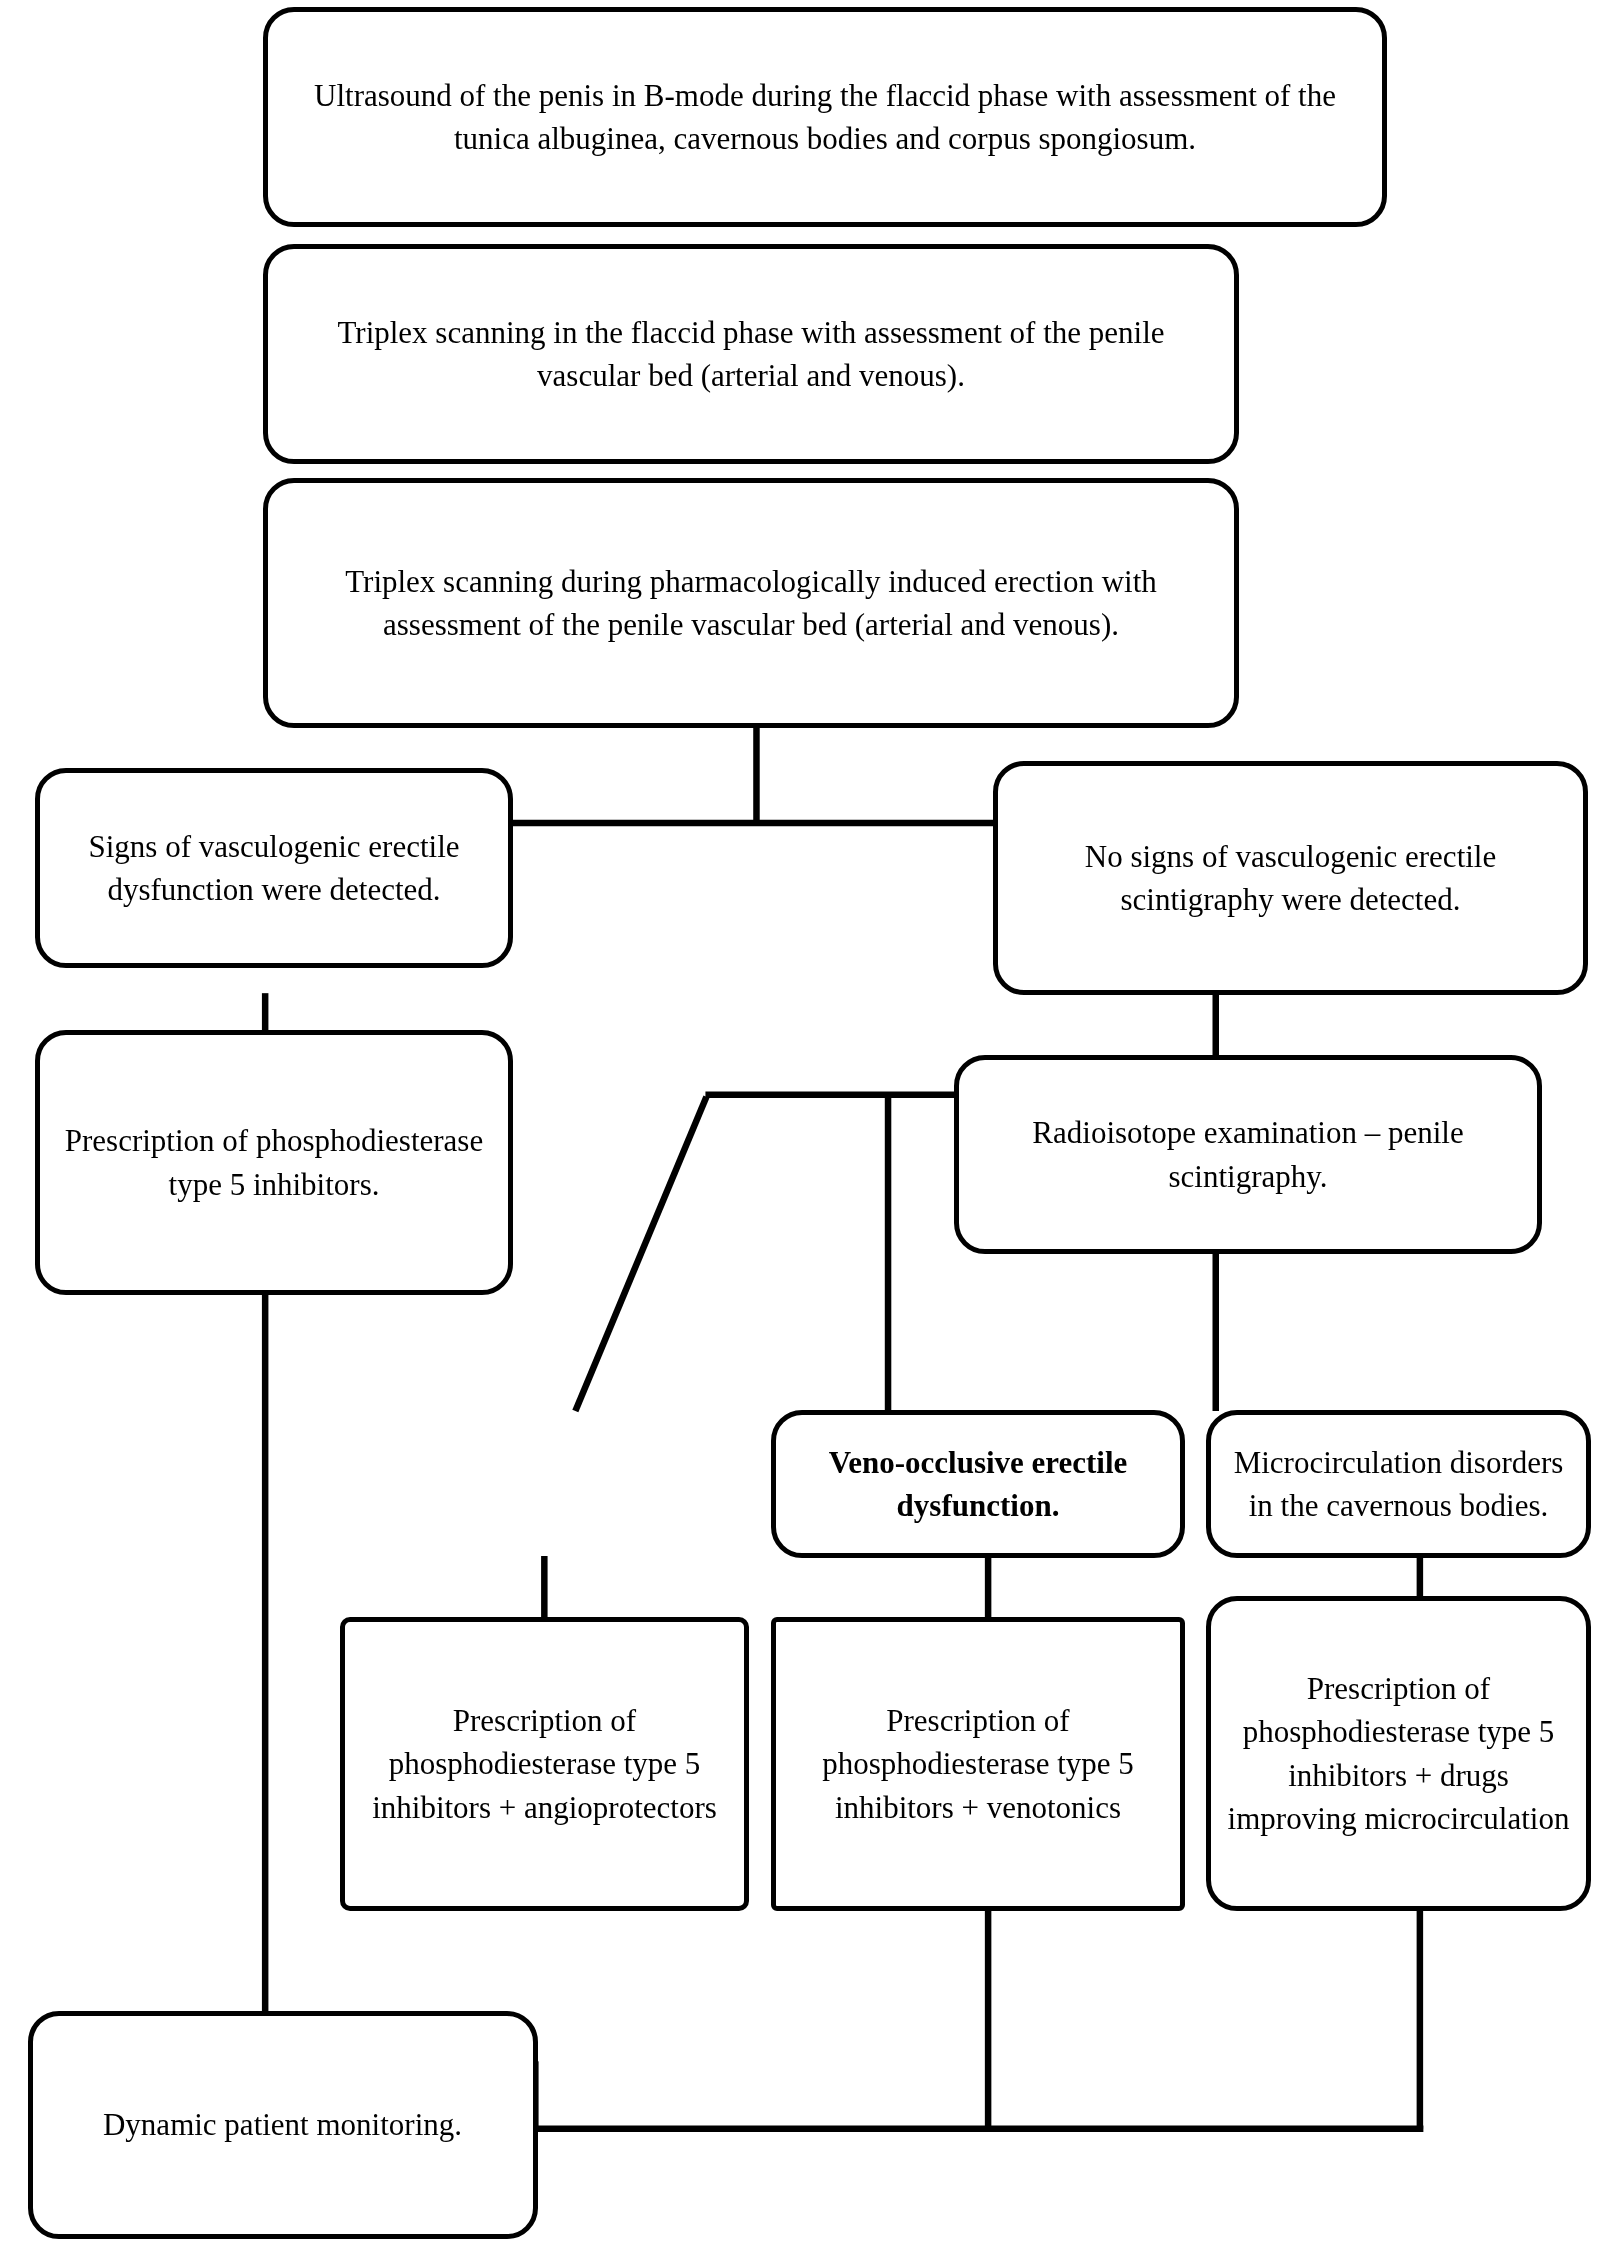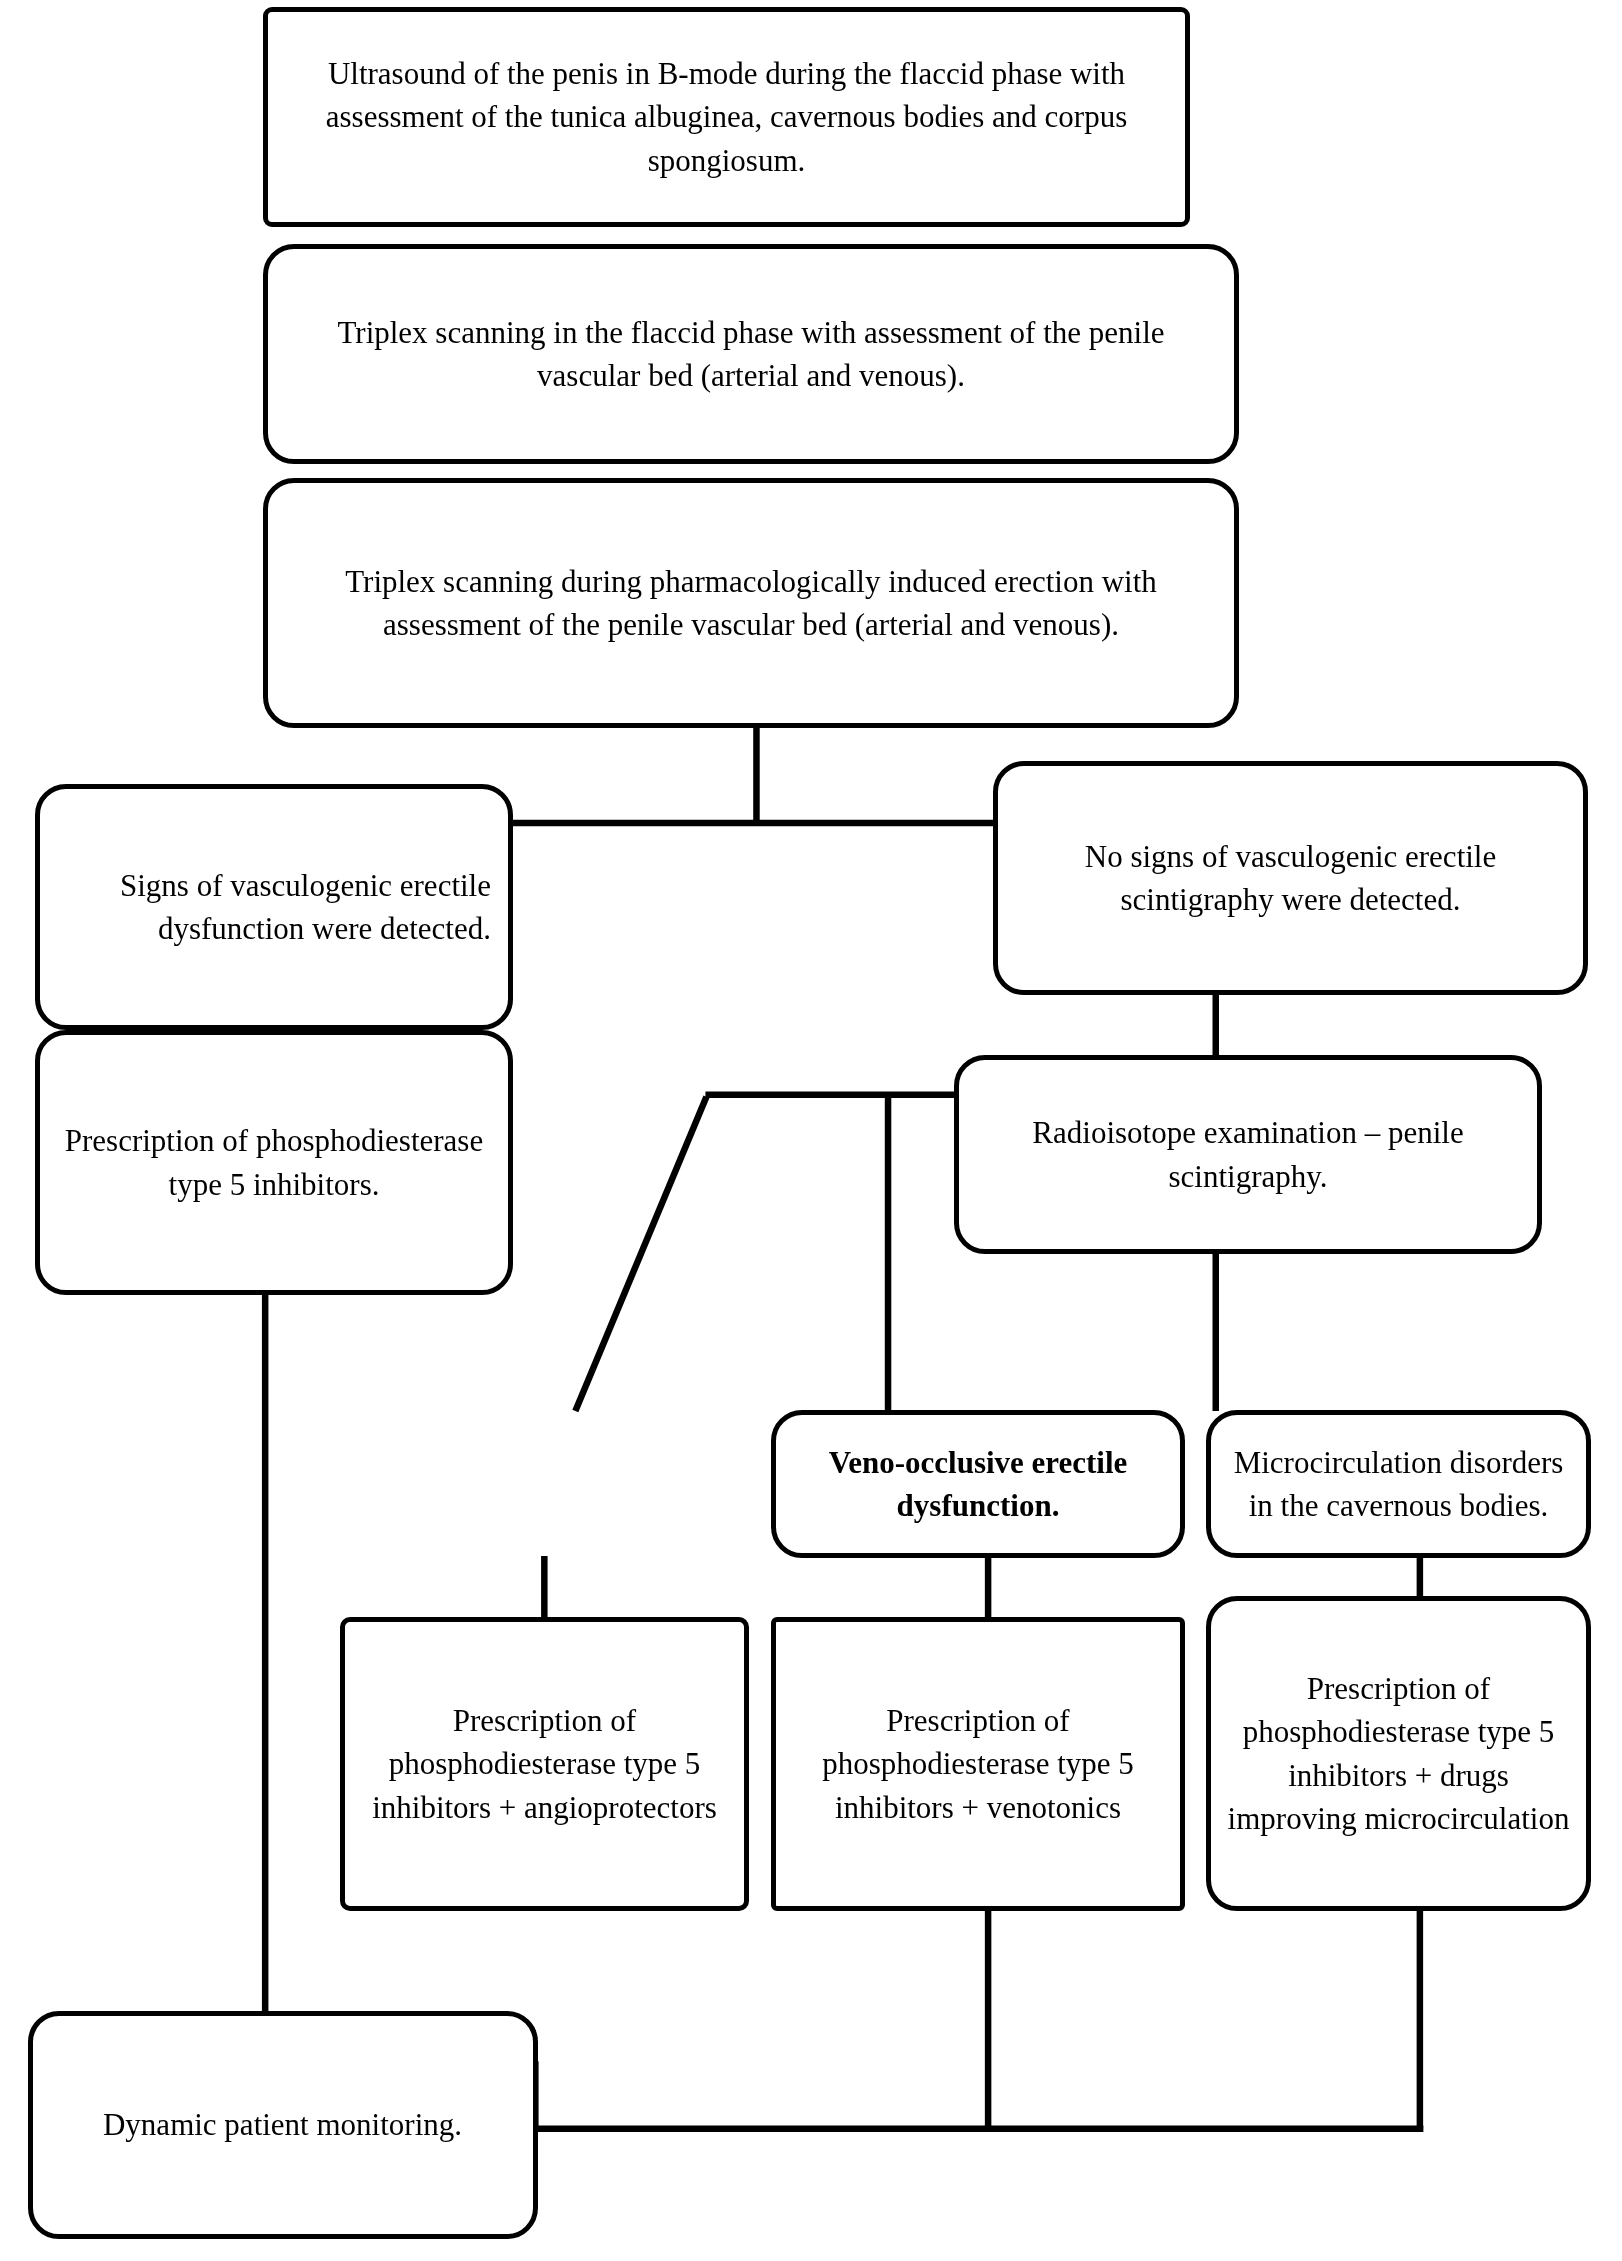--- a/index.html
+++ b/index.html
@@ -76,33 +76,33 @@
 
       <path d="M 1975 3815 L 1975 4255"></path>
       <path d="M 2838 3815 L 2838 4255"></path>
       <path d="M 1070 4255 L 2845 4255"></path>
       <path d="M 1070 4255 L 1070 4120"></path>
 
       <path d="M 530 2585 L 530 4125"></path>
     </g>
   </svg>
 
-  <div class="node" style="left:263px; top:7px; width:927px; height:220px;border-radius:9px;">
+  <div class="node" style="left:263px; top:7px; width:1124px; height:220px;">
     <span class="label">Ultrasound of the penis in B-mode during the flaccid phase with assessment of the tunica albuginea, cavernous bodies and corpus spongiosum.</span>
   </div>
 
   <div class="node" style="left:263px; top:244px; width:976px; height:220px;">
     <span class="label">Triplex scanning in the flaccid phase with assessment of the penile vascular bed (arterial and venous).</span>
   </div>
 
   <div class="node" style="left:263px; top:478px; width:976px; height:250px;">
     <span class="label">Triplex scanning during pharmacologically induced erection with assessment of the penile vascular bed (arterial and venous).</span>
   </div>
 
-  <div class="node" style="left:35px; top:784px; width:478px; height:246px;text-align:right;">
+  <div class="node" style="left:35px; top:768px; width:478px; height:200px;">
     <span class="label">Signs of vasculogenic erectile dysfunction were detected.</span>
   </div>
 
   <div class="node" style="left:993px; top:761px; width:595px; height:234px;">
     <span class="label">No signs of vasculogenic erectile scintigraphy were detected.</span>
   </div>
 
   <div class="node" style="left:35px; top:1030px; width:478px; height:265px;">
     <span class="label">Prescription of phosphodiesterase type 5 inhibitors.</span>
   </div>

